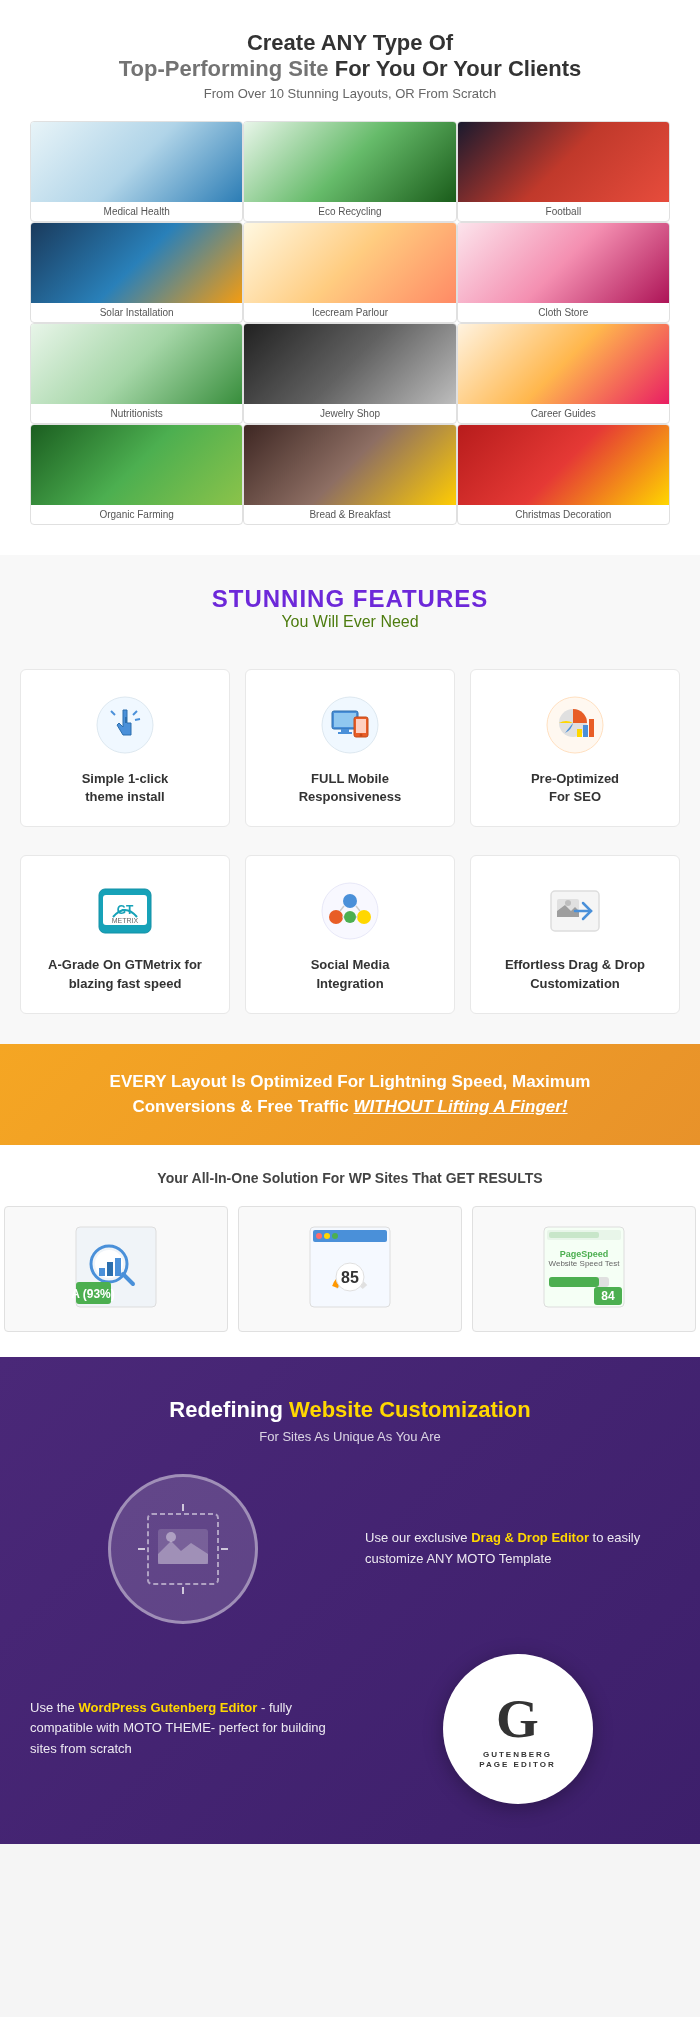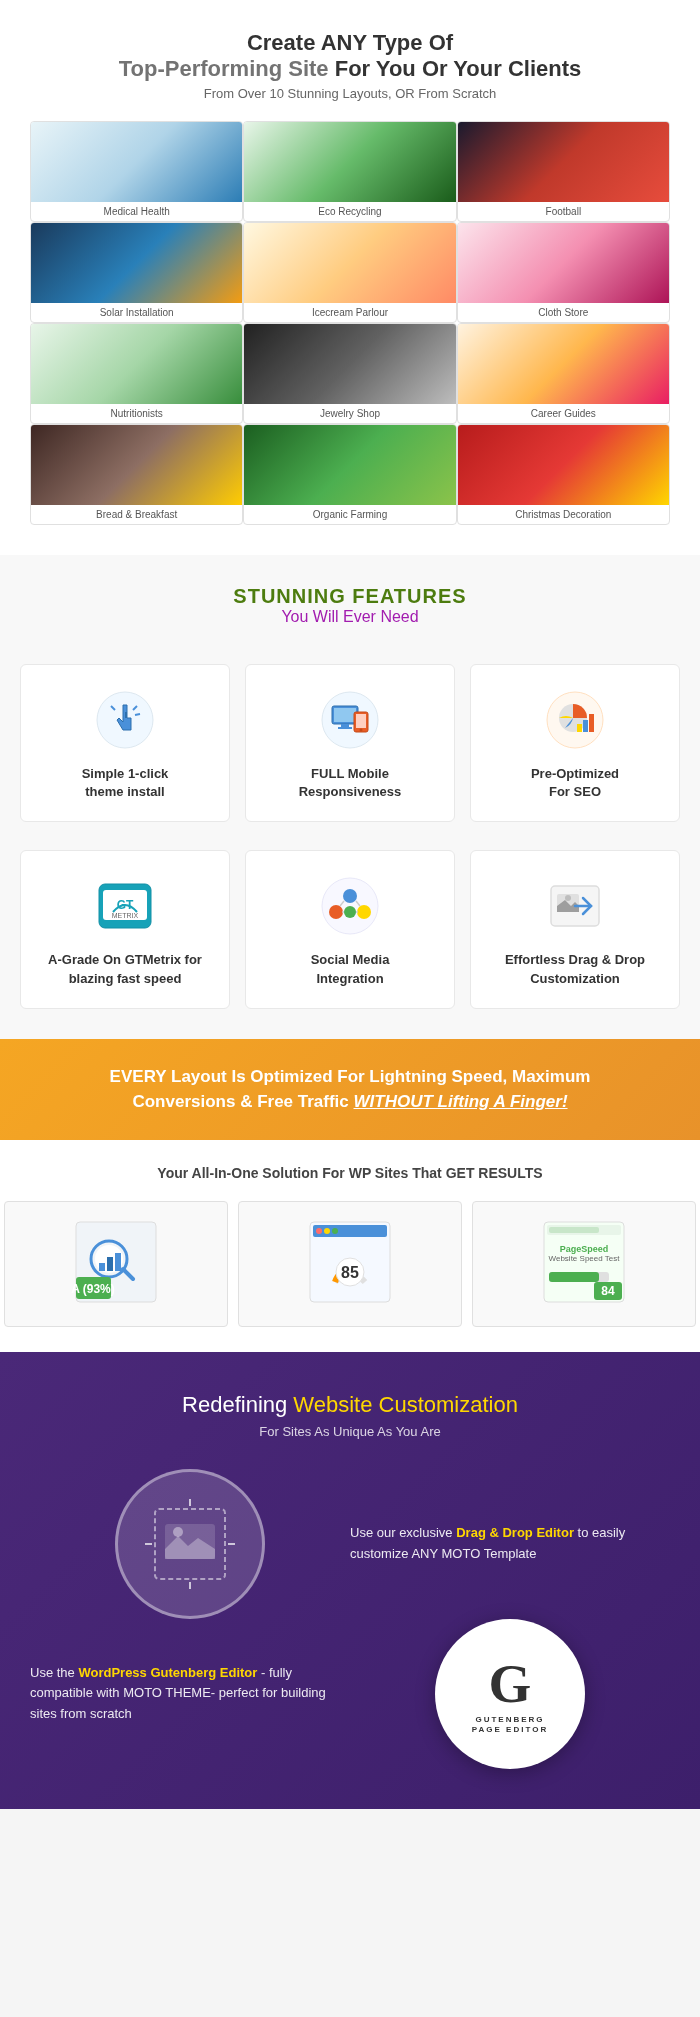--- a/index.html
+++ b/index.html
@@ -76,29 +76,29 @@
     .thumb-bread { background: linear-gradient(135deg, #3e2723 0%, #8d6e63 50%, #ffcc02 100%); }
     .thumb-christmas { background: linear-gradient(135deg, #b71c1c 0%, #e53935 50%, #ffd600 100%); }
 
     
     .features-section {
       background: #f8f8f8;
       padding: 30px 20px;
       text-align: center;
     }
     .features-title {
-      font-size: 20px;
+      font-size: 24px;
       font-weight: 900;
-      color: #4d7c0f;
+      color: #6d28d9;
       letter-spacing: 1px;
       text-transform: uppercase;
     }
     .features-subtitle {
       font-size: 16px;
-      color: #a21caf;
+      color: #4d7c0f;
       margin-bottom: 25px;
     }
     .features-grid {
       display: grid;
       grid-template-columns: repeat(3, 1fr);
       gap: 15px;
     }
     .feature-card {
       background: #fff;
       border: 1px solid #e8e8e8;
@@ -174,33 +174,34 @@
     
     .custom-section {
       background: #4a2878;
       background: linear-gradient(135deg, #4a2878 0%, #3d1f6b 100%);
       padding: 40px 30px;
       text-align: center;
       color: #fff;
     }
     .custom-title {
       font-size: 22px;
-      font-weight: 400;
+      font-weight: 700;
       color: #fff;
       margin-bottom: 6px;
     }
     .custom-title-accent { color: #ffd700; }
     .custom-subtitle {
       font-size: 13px;
       color: rgba(255,255,255,0.8);
       margin-bottom: 30px;
     }
     .custom-grid {
       display: grid;
       grid-template-columns: 1fr 1fr;
+      gap: 30px;
       align-items: center;
     }
     .custom-text {
       font-size: 13px;
       color: rgba(255,255,255,0.9);
       line-height: 1.6;
       text-align: left;
     }
     .custom-text strong { color: #ffd700; font-weight: 700; }
     .drag-drop-icon {
@@ -288,26 +289,26 @@
     <div class="demo-item">
       <div class="demo-thumb thumb-jewelry"></div>
       <div class="demo-label">Jewelry Shop</div>
     </div>
     <div class="demo-item">
       <div class="demo-thumb thumb-career"></div>
       <div class="demo-label">Career Guides</div>
     </div>
 
     <div class="demo-item">
+      <div class="demo-thumb thumb-organic"></div>
+      <div class="demo-label">Organic Farming</div>
+    </div>
+    <div class="demo-item">
       <div class="demo-thumb thumb-bread"></div>
       <div class="demo-label">Bread &amp; Breakfast</div>
-    </div>
-    <div class="demo-item">
-      <div class="demo-thumb thumb-organic"></div>
-      <div class="demo-label">Organic Farming</div>
     </div>
     <div class="demo-item">
       <div class="demo-thumb thumb-christmas"></div>
       <div class="demo-label">Christmas Decoration</div>
     </div>
   </div>
 </div>
 
 <div class="features-section">
   <h2 class="features-title">STUNNING FEATURES</h2>

